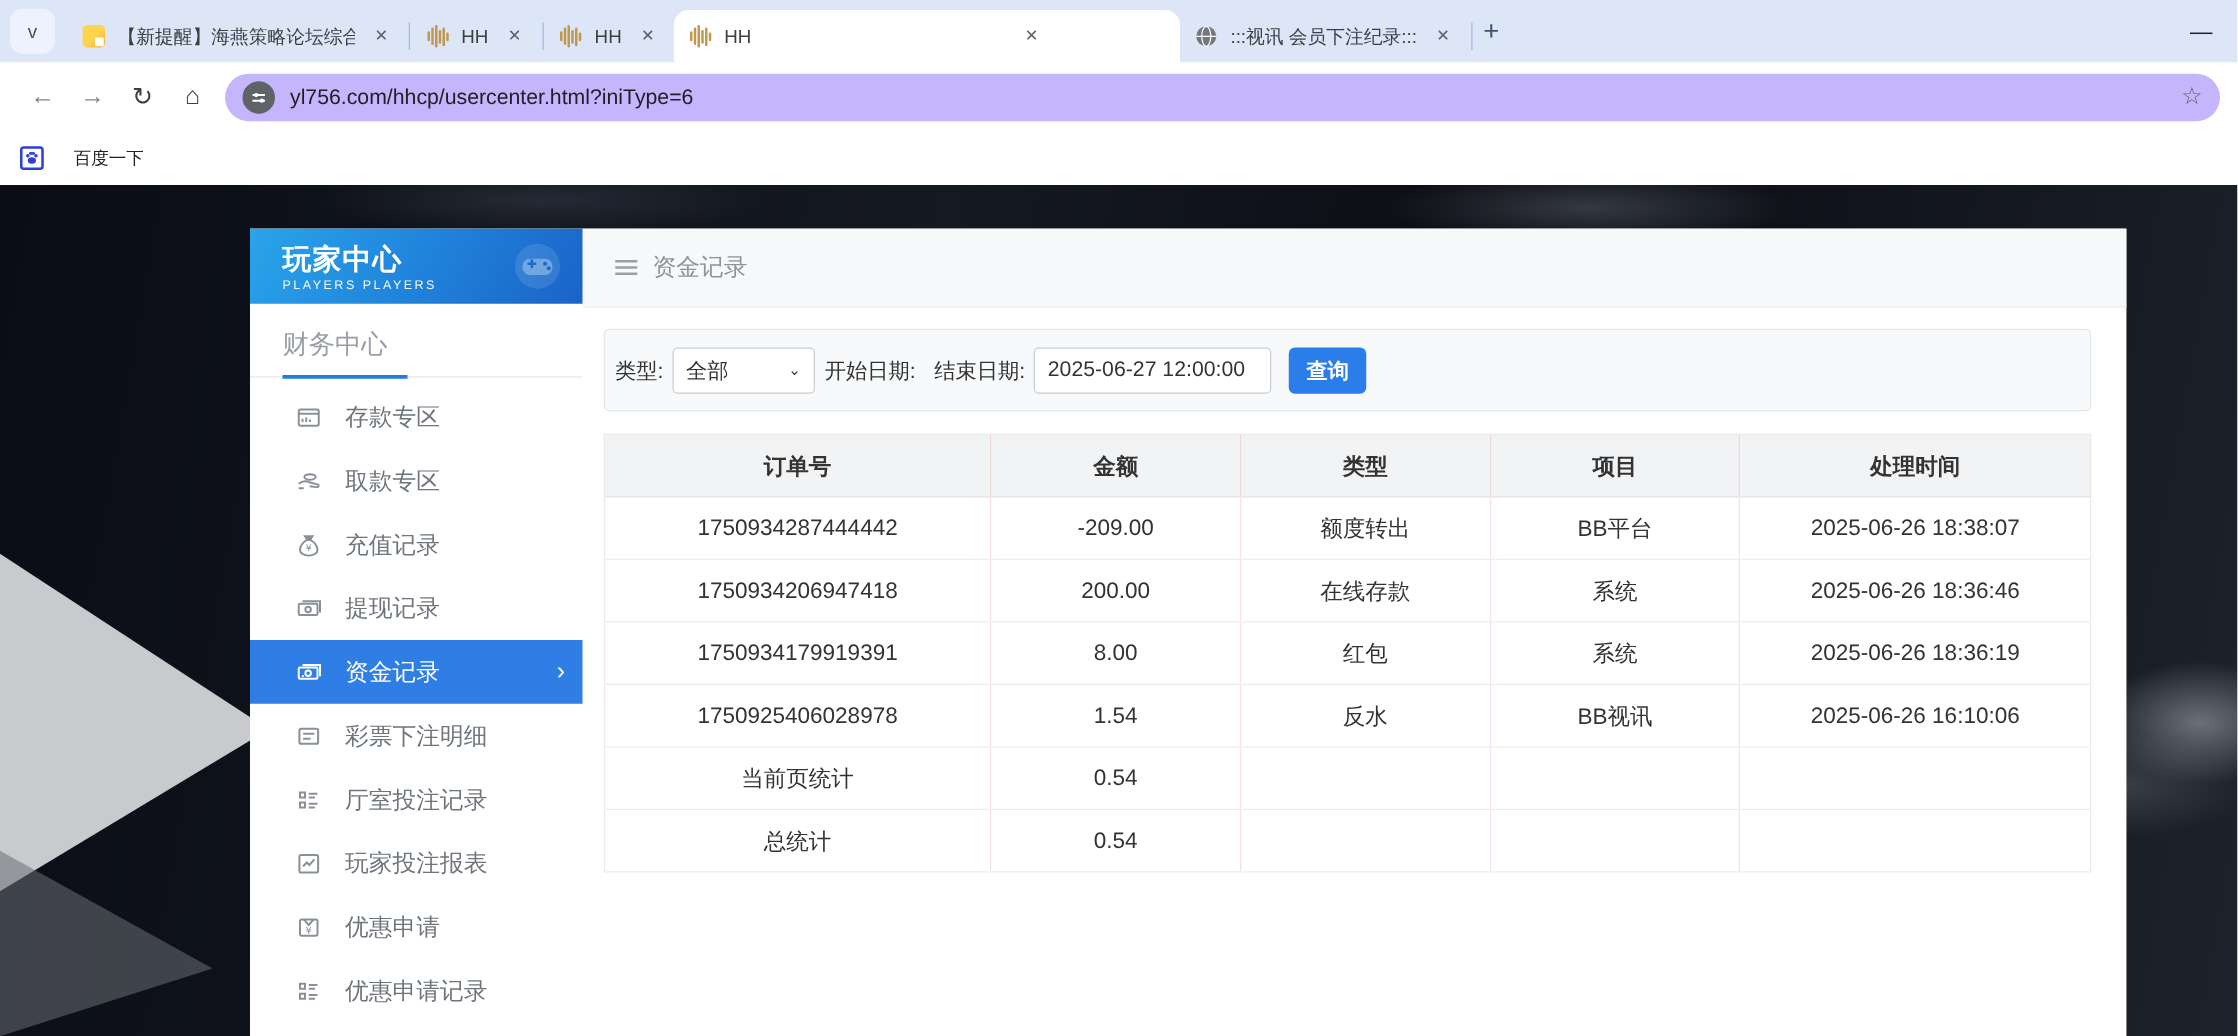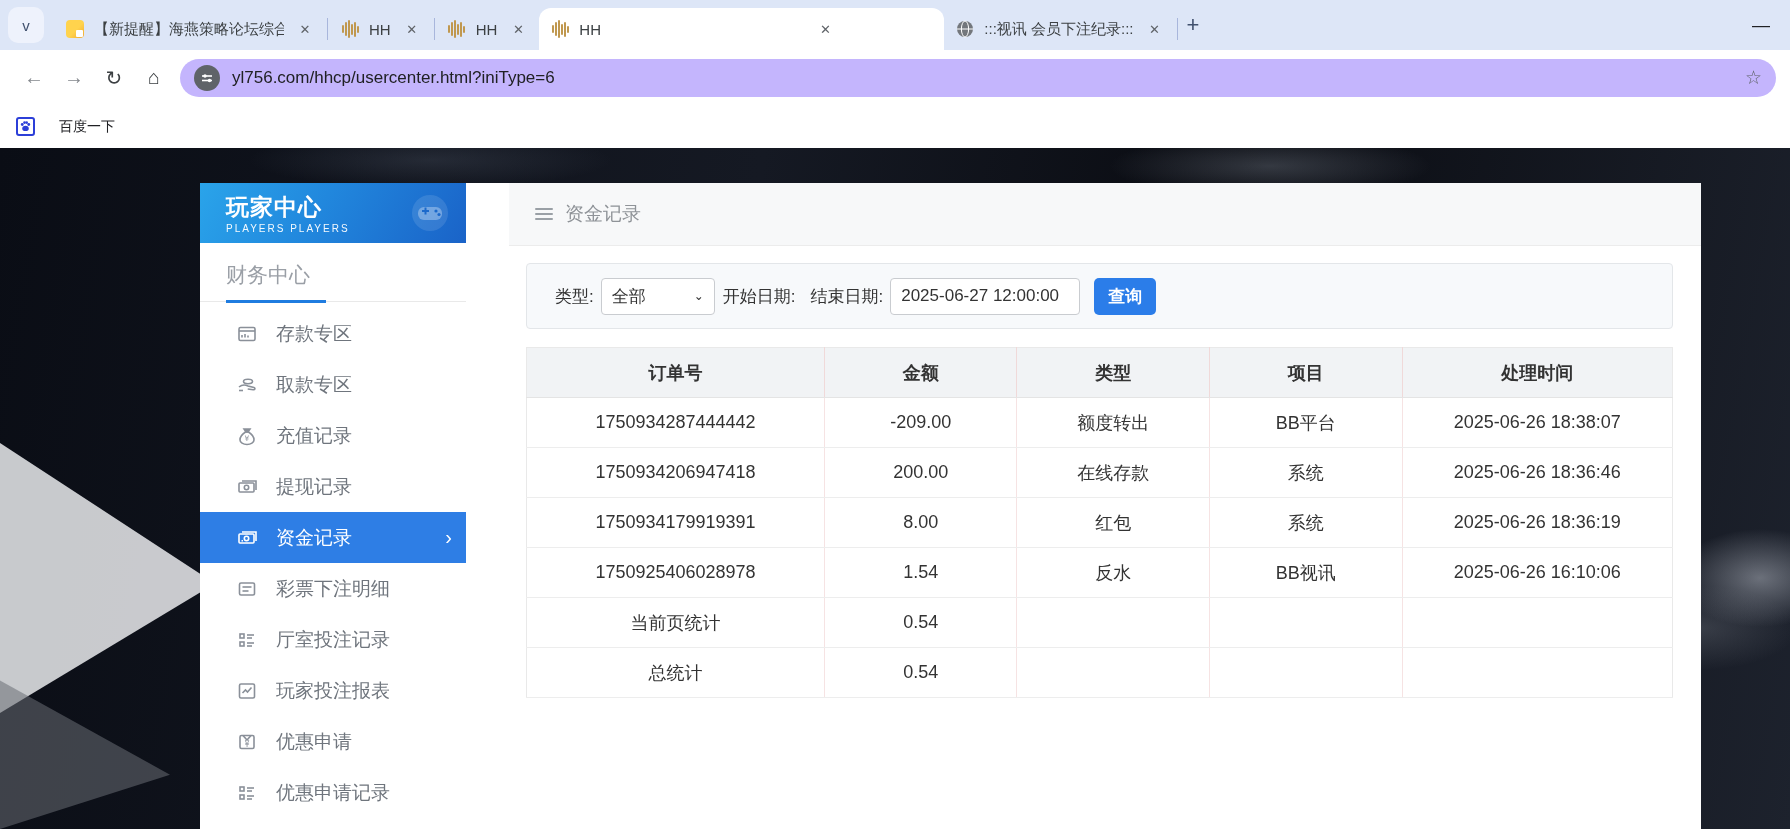--- a/index.html
+++ b/index.html
@@ -53,21 +53,21 @@
       radial-gradient(ellipse 260px 40px at 430px 12px, rgba(120,132,152,.20), transparent 70%),
       radial-gradient(ellipse 120px 70px at 1760px 430px, rgba(205,210,220,.45), transparent 70%),
       radial-gradient(ellipse 140px 60px at 1700px 480px, rgba(150,155,165,.25), transparent 70%),
       linear-gradient(100deg,#0a0d15 0%,#151923 40%,#0a0c12 65%,#1d222d 100%);
   }
   .tri1 { position:absolute; left:0; top:295px; width:215px; height:270px; background:#d9dadd;
     clip-path:polygon(0 0, 100% 52%, 0 100%); opacity:.92; }
   .tri2 { position:absolute; left:0; top:500px; width:170px; height:181px; background:#6a6d75;
     clip-path:polygon(0 18%, 100% 70%, 0 100%); opacity:.55; }
 
-  .panel { position:absolute; left:200px; top:35px; width:1501px; height:646px; display:flex; background:#fff;gap:43px; }
+  .panel { position:absolute; left:200px; top:35px; width:1501px; height:646px; display:flex; background:#fff; }
 
   
   .sidebar { width:266px; flex:0 0 266px; background:#fff; }
   .banner { height:60px; background:linear-gradient(120deg,#2aa4ea 0%,#2187dd 45%,#1a63c8 100%);
     color:#fff; padding:9px 0 0 26px; position:relative; overflow:hidden; }
   .banner .t1 { font-size:23px; font-weight:bold; letter-spacing:1px; }
   .banner .t2 { font-size:10px; letter-spacing:2px; opacity:.95; }
   .banner .pad-ic { position:absolute; right:14px; top:8px; opacity:.45; }
   .section-title { color:#9a9fa6; font-size:21px; padding:18px 0 12px 26px; }
   .section-rule { height:1px; background:#e9e9e9; margin:0 0 6px 0; position:relative; }
@@ -81,21 +81,21 @@
 
   
   .main { flex:1; background:#fff; display:flex; flex-direction:column; }
   .main-header { height:63px; background:#f7f8f9; border-bottom:1px solid #ececec; display:flex;
     align-items:center; padding-left:26px; color:#8f9398; font-size:19px; gap:12px; }
   .burger { display:inline-flex; flex-direction:column; gap:3px; }
   .burger i { width:18px; height:2px; background:#9aa0a6; border-radius:1px; }
   .main-body { padding:17px 28px 0 17px; }
 
   .filter { border:1px solid #e3e6e9; background:#f7f9fb; border-radius:4px; height:66px;
-    display:flex; align-items:center; padding:0 20px; margin-bottom:18px; font-size:17px; color:#333; }
+    display:flex; align-items:center; padding:0 0; margin-bottom:18px; font-size:17px; color:#333; }
   .f-label { margin:0 7px 0 8px; }
   .select { width:114px; height:37px; background:#fff; border:1px solid #c9ccd0; border-radius:4px;
     display:flex; align-items:center; padding:0 10px; cursor:pointer; }
   .select .chevd { margin-left:auto; font-size:12px; color:#333; }
   .f-input { height:37px; background:#fff; border:1px solid #c9ccd0; border-radius:4px; font-size:17px;
     color:#333; padding:0 10px; font-family:inherit; }
   .f-input.date { width:190px; }
   .btn-query { width:62px; height:37px; margin-left:14px; background:#2b7de9; border:none; border-radius:5px;
     color:#fff; font-size:17px; cursor:pointer; font-family:inherit;font-weight:bold; }
 

